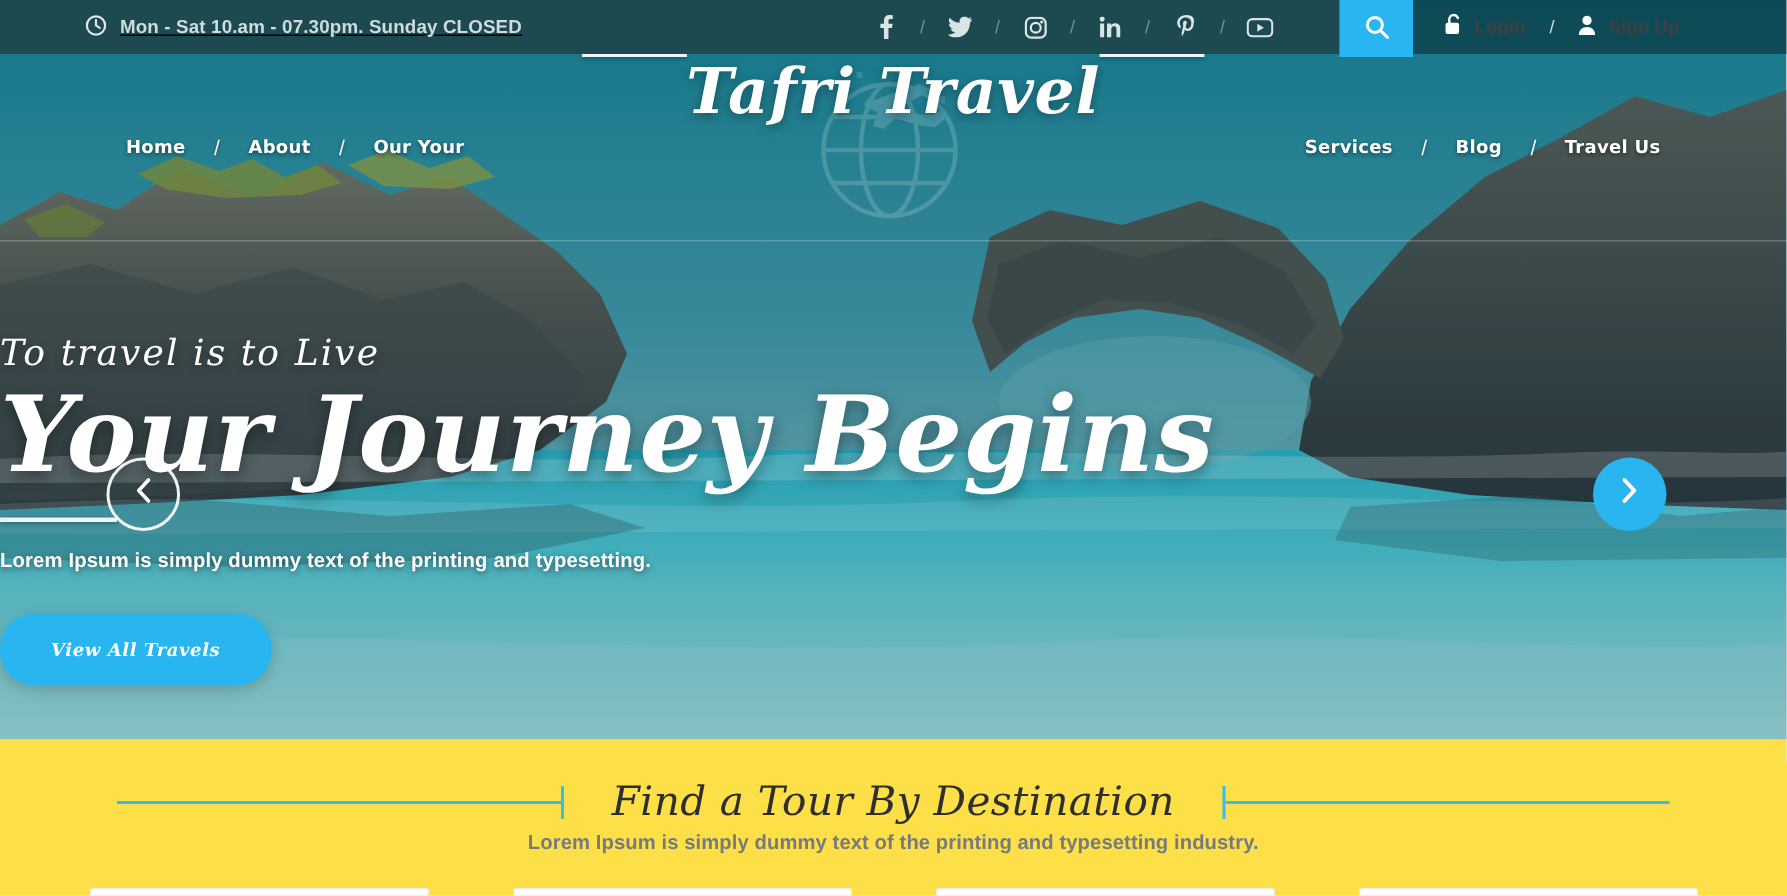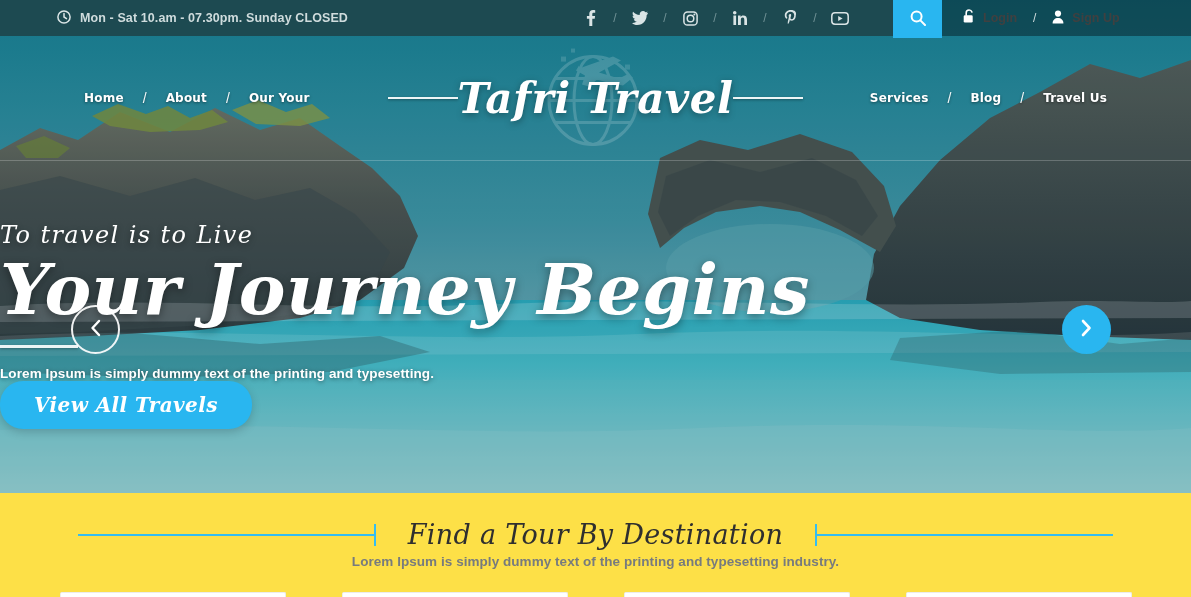--- a/index.html
+++ b/index.html
@@ -11,21 +11,21 @@
   }
 
   
   .topbar{
     position:absolute; top:0; left:0; width:1191px; height:36px;
     display:flex; align-items:center; z-index:40;
   }
   .topbar-left{
     position:absolute; left:0; top:0; width:893px; height:36px;
     background:#1d4a51;
-    display:flex; align-items:center;
+    display:flex; align-items:center;text-decoration:underline;
   }
   .hours{
     display:flex; align-items:center; gap:9px;
     margin-left:57px; color:#cfdcdd; font-size:12.5px; font-weight:bold;
     letter-spacing:.1px; white-space:nowrap;
   }
   .clock-ic{ display:block; }
 
   .socials{
     position:absolute; left:578px; top:0; height:36px;
@@ -85,21 +85,21 @@
     letter-spacing:.2px; cursor:pointer; white-space:nowrap;
     text-shadow:0 1px 3px rgba(0,0,0,.45);
   }
   .nav-slash{
     color:#ffffff; font-size:14px; margin:0 19px; opacity:.95;
     text-shadow:0 1px 3px rgba(0,0,0,.45);
   }
 
   .logo-wrap{
     position:absolute; left:0; top:36px; width:1191px; height:124px;
-    display:flex; align-items:center; justify-content:center; 
+    display:flex; justify-content:center; 
     z-index:21; pointer-events:none;
   }
   .logo-dash{
     width:70px; height:2px; background:#ffffff; opacity:.92;
     box-shadow:0 1px 3px rgba(0,0,0,.4);
   }
   .logo-text{
     font-family:"DejaVu Serif", serif; font-style:italic; font-weight:bold;
     font-size:42px; color:#ffffff; letter-spacing:.5px;
     text-shadow:0 2px 7px rgba(0,0,0,.35);
@@ -132,25 +132,25 @@
   }
   .hero-rule{
     margin-top:18px; width:78px; height:3px; background:#ffffff; opacity:.9;
     box-shadow:0 1px 3px rgba(0,0,0,.35);
   }
   .hero-sub{
     margin-top:18px; font-size:13.5px; font-weight:bold; color:#ffffff;
     letter-spacing:.1px; text-shadow:0 1px 4px rgba(0,0,0,.5);
   }
   .cta{
-    padding:0 34px; height:48px;
+    margin-top:28px; padding:0 34px; height:48px;
     display:flex; align-items:center; justify-content:center;
     background:#29b6f0; color:#ffffff; border:none; border-radius:23px;
     font-family:"DejaVu Serif", serif; font-style:italic; font-weight:bold;
-    font-size:20px; letter-spacing:.4px; cursor:pointer;
+    font-size:12px; letter-spacing:.4px; cursor:pointer;
     box-shadow:0 3px 10px rgba(0,0,0,.18);
     white-space:nowrap;
   }
 
   .arrow{
     position:absolute; top:305px; width:49px; height:49px; border-radius:50%;
     display:flex; align-items:center; justify-content:center;
     cursor:pointer; z-index:25;
   }
   .arrow-prev{ left:71px; border:2px solid rgba(255,255,255,.92); background:transparent; }

